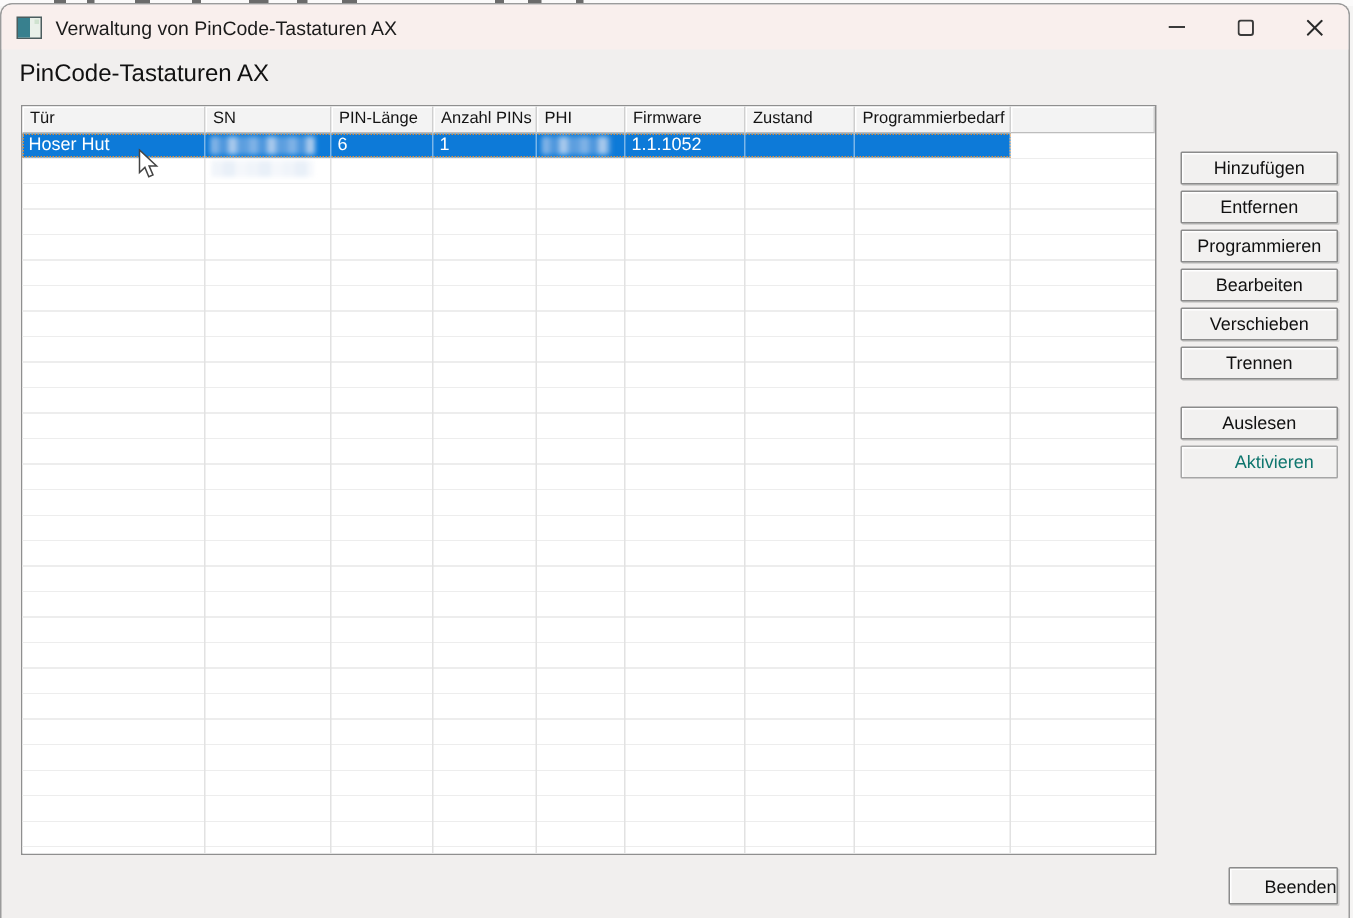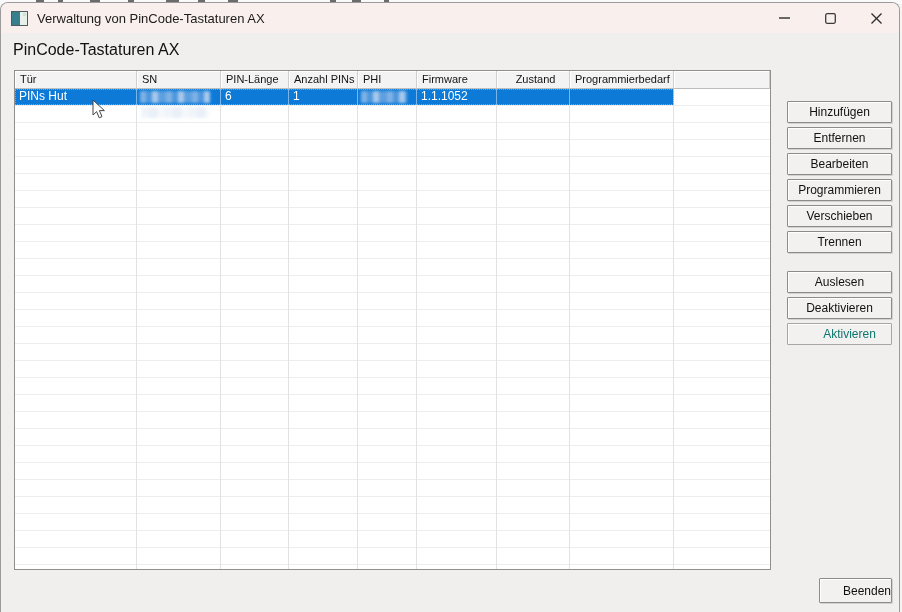--- a/index.html
+++ b/index.html
@@ -130,62 +130,61 @@
   <div class="section-label">PinCode-Tastaturen AX</div>
 
   <div class="table">
     <div class="thead">
         <div class="hcell" style="width: 122px;">Tür</div>
         <div class="hcell" style="width: 84px;">SN</div>
         <div class="hcell" style="width: 68px;">PIN-Länge</div>
         <div class="hcell" style="width: 69px;">Anzahl PINs</div>
         <div class="hcell" style="width: 59px;">PHI</div>
         <div class="hcell" style="width: 80px;">Firmware</div>
-        <div class="hcell" style="width: 73px; text-align: center;">Zustand</div>
+        <div class="hcell" style="width: 73px;">Zustand</div>
         <div class="hcell" style="width: 104px;">Programmierbedarf</div>
         <div class="hcell" style="width: 96px;"></div>
       </div>
     <div class="tbody">
         <div class="vline" style="left: 121px;"></div>
         <div class="vline" style="left: 205px;"></div>
         <div class="vline" style="left: 273px;"></div>
         <div class="vline" style="left: 342px;"></div>
         <div class="vline" style="left: 401px;"></div>
         <div class="vline" style="left: 481px;"></div>
         <div class="vline" style="left: 554px;"></div>
         <div class="vline" style="left: 658px;"></div>
         <div class="trow sel" style="top: 0px;">
-          <div class="tcell" style="width: 122px;">PINs Hut</div>
+          <div class="tcell" style="width: 122px;">Hoser Hut</div>
           <div class="tcell" style="width: 84px;">
             <div class="redact" style="left: 3px; width: 70px;"></div>
           </div>
           <div class="tcell" style="width: 68px;">6</div>
           <div class="tcell" style="width: 69px;">1</div>
           <div class="tcell" style="width: 59px;">
             <div class="redact" style="left: 3px; width: 46px;"></div>
           </div>
           <div class="tcell" style="width: 80px;">1.1.1052</div>
           <div class="tcell" style="width: 73px;"></div>
           <div class="tcell" style="width: 104px;"></div>
         </div>
         <div class="redact-faint" style="left: 126px; top: 18px; width: 68px; height: 11px;"></div>
       </div>
   </div>
 
   <div class="btn-col">
       <button class="winbtn">Hinzufügen</button>
       <button class="winbtn">Entfernen</button>
+      <button class="winbtn">Programmieren</button>
       <button class="winbtn">Bearbeiten</button>
-      <button class="winbtn">Programmieren</button>
       <button class="winbtn">Verschieben</button>
       <button class="winbtn">Trennen</button>
     </div>
   <div class="btn-col2">
       <button class="winbtn">Auslesen</button>
-      <button class="winbtn">Deaktivieren</button>
       <button class="winbtn disabled" disabled="">Aktivieren</button>
     </div>
 
   <button class="winbtn beenden">Beenden</button>
 
   <svg class="cursor" viewBox="0 0 14 21">
     <path d="M1,1 L1,16 L4.6,12.6 L7.2,18.8 L10,17.6 L7.4,11.6 L12.4,11.6 Z" fill="#ffffff" stroke="#444444" stroke-width="1"></path>
   </svg>
 
 </div>

